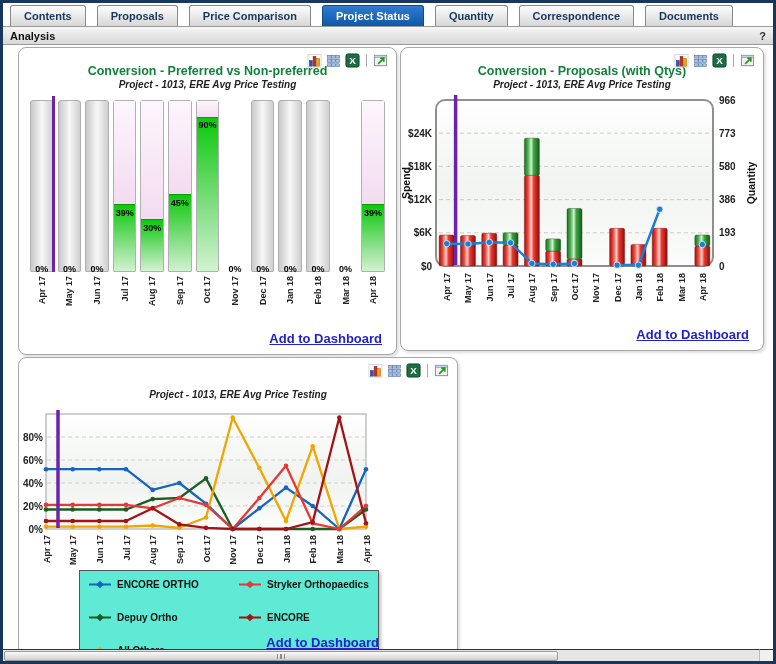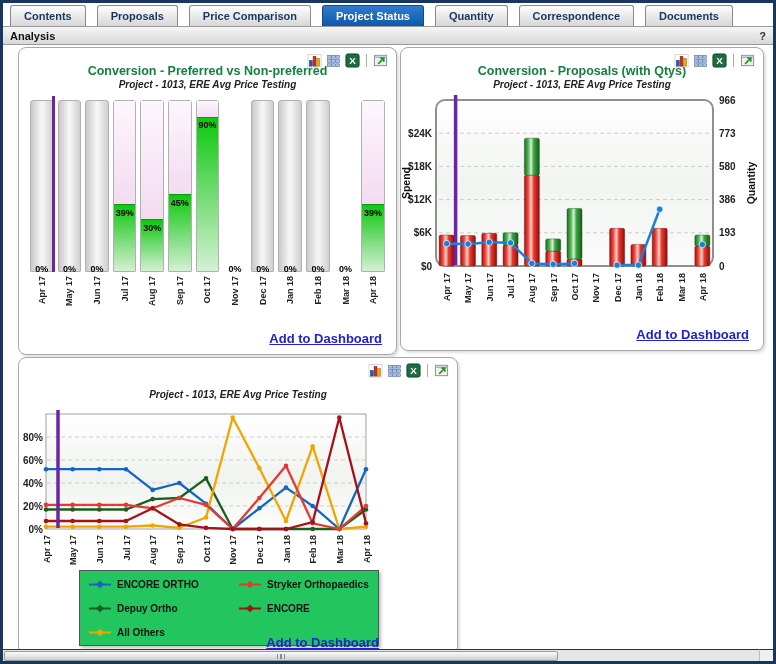--- a/index.html
+++ b/index.html
@@ -50,21 +50,21 @@
   .vtext{writing-mode:vertical-rl;transform:rotate(180deg);font-size:9px;font-weight:bold;color:#222;white-space:nowrap;}
   
   .svgwrap{position:absolute;left:0;}
   #c2svg{top:44px;width:362px;height:234px;}
   #c3svg{top:44px;width:438px;height:178px;}
   .tick{font-size:10px;font-weight:bold;fill:#222;font-family:"Liberation Sans",sans-serif;}
   .axl{font-size:9px;font-weight:bold;fill:#222;font-family:"Liberation Sans",sans-serif;}
   .axt{font-size:10.5px;font-weight:bold;fill:#111;font-family:"Liberation Sans",sans-serif;}
   
   .legend{position:absolute;left:60px;top:212px;display:grid;grid-template-columns:150px 130px;
-          grid-auto-rows:16px;row-gap:8px;padding:5px 9px;background:#22c55e;border:1.5px solid #555;
+          grid-auto-rows:16px;row-gap:17px;padding:5px 9px;background:#5eead4;border:1.5px solid #555;
           box-shadow:2px 2px 3px rgba(0,0,0,.25);}
   .lg-item{display:flex;align-items:center;gap:6px;font-size:10px;font-weight:bold;color:#111;white-space:nowrap;}
   
   .hscroll{position:absolute;left:0;right:13px;bottom:0;height:11px;background:#e6e6e6;
            border-top:1px solid #17375E;cursor:pointer;}
   .hthumb{position:absolute;left:1px;top:1px;height:8px;width:552px;
           background:linear-gradient(#fbfbfb,#cfcfcf);border:1px solid #9a9a9a;border-radius:2px;
           display:flex;align-items:center;justify-content:center;cursor:grab;}
   .grip{display:flex;gap:2px;}
   .grip i{width:1.5px;height:5px;background:#8a8a8a;display:block;}

